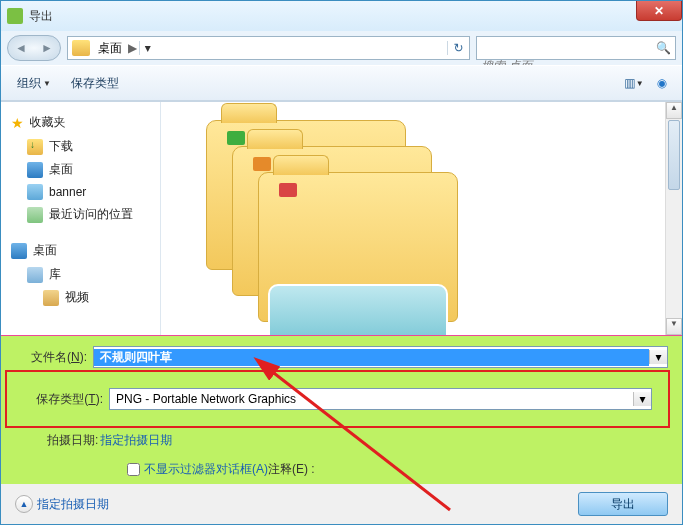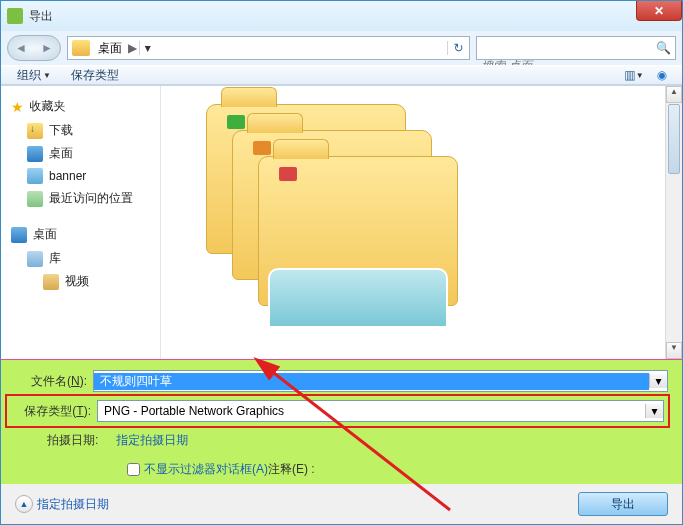--- a/index.html
+++ b/index.html
@@ -20,21 +20,21 @@
 .pathbar .pi { width: 18px; height: 16px; margin: 0 4px; }
 .pathbar .folder-ico { background: linear-gradient(#ffe27a, #e8b549); border-radius: 2px; }
 .pathbar .crumb { padding: 0 4px; }
 .pathbar .sep { color: #666; padding: 0 2px; }
 .pathbar .refresh { margin-left: auto; width: 22px; text-align: center; border-left: 1px solid #cbd8e3; color: #356a9b; }
 .pathbar .dd { width: 16px; text-align: center; border-left: 1px solid #cbd8e3; color: #333; }
 .searchbox { width: 200px; height: 24px; background: #fff; border: 1px solid #9cb4c6; display: flex; align-items: center; padding: 0 4px; }
 .searchbox input { border: none; outline: none; flex: 1; color: #888; font-style: italic; background: transparent; margin-top: 35px; }
 .searchbox .sicon { color: #5a7fa3; }
 
-.toolbar { height: 20px; background: linear-gradient(#f8fbfe, #e5eef8); border-top: 1px solid #fff; border-bottom: 1px solid #c7d6e4; display: flex; align-items: center; padding: 0 8px; gap: 4px; }
+.toolbar { height: 36px; background: linear-gradient(#f8fbfe, #e5eef8); border-top: 1px solid #fff; border-bottom: 1px solid #c7d6e4; display: flex; align-items: center; padding: 0 8px; gap: 4px; }
 .toolbar .tb { padding: 3px 8px; color: #1a3b5d; display: flex; align-items: center; gap: 2px; }
 .toolbar .caret { font-size: 8px; color: #333; }
 .toolbar .spacer { flex: 1; }
 .toolbar .ibtn { width: 24px; height: 22px; display: flex; align-items: center; justify-content: center; color: #356a9b; border: 1px solid transparent; }
 .toolbar .ibtn.help { color: #2276c9; border-radius: 50%; }
 
 .body { flex: 1; display: flex; background: #fff; border-top: 1px solid #c7d6e4; }
 .sidebar { width: 160px; border-right: 1px solid #dde7f0; padding: 8px 4px; overflow: hidden; }
 .sidebar .hdr { display: flex; align-items: center; gap: 6px; padding: 4px 6px; font-weight: normal; color: #222; }
 .sidebar .item { display: flex; align-items: center; gap: 6px; padding: 3px 6px 3px 22px; color: #222; }
@@ -66,24 +66,24 @@
 .vscroll .thumb { position: absolute; left: 2px; right: 2px; top: 18px; height: 70px; background: linear-gradient(#e3edf6, #c4d7e8); border: 1px solid #9fb8cf; border-radius: 2px; }
 
 .lower { background: #bef264; border-top: 1px solid #ec4899; padding: 6px 14px 6px 6px; }
 .row { display: flex; align-items: center; margin: 4px 0; }
 .row .lbl { width: 86px; text-align: right; padding-right: 6px; color: #333; }
 .row .lbl .ul { text-decoration: underline; }
 .combowrap { flex: 1; position: relative; }
 .combo { width: 100%; height: 22px; background: #fff; border: 1px solid #7a9ab5; display: flex; align-items: center; }
 .combo .val { flex: 1; padding: 0 6px; }
 .combo .cbtn { width: 18px; text-align: center; border-left: 1px solid #c0c0c0; background: linear-gradient(#f8f8f8, #e4e4e4); }
-.filename .val { background: #3399ff; color: #fff; }
-.highlight-box { border: 2px solid #e02020; padding: 4px; margin: -2px; }
+.filename .val { background: #3399ff; color: #fff; font-weight: bold; }
+.highlight-box { border: 2px solid #e02020; padding: 16px; margin: -2px; }
 .meta { display: flex; gap: 30px; margin-top: 6px; padding-left: 40px; }
-.meta .pair { display: flex; gap: 18px; align-items: center; color: #333; }
+.meta .pair { display: flex; gap: 2px; align-items: center; color: #333; }
 .meta .link { color: #1a5fb4; }
 .checkbox-row { padding-left: 120px; margin-top: 12px; display: flex; }
 .checkbox-row .chk { display: flex; align-items: center; gap: 4px; color: #1a5fb4; }
 .checkbox-row .chk input { width: 13px; height: 13px; }
 .checkbox-row .commlbl { color: #333; }
 
 .footer { height: 40px; background: #f0f0f0; display: flex; align-items: center; padding: 0 14px; }
 .footer .hide { display: flex; align-items: center; gap: 4px; color: #1a5fb4; }
 .footer .hidebtn { width: 18px; height: 18px; border: 1px solid #b0b0b0; border-radius: 50%; background: linear-gradient(#fff, #e8e8e8); display: flex; align-items: center; justify-content: center; font-size: 9px; }
 .footer .spacer { flex: 1; }

